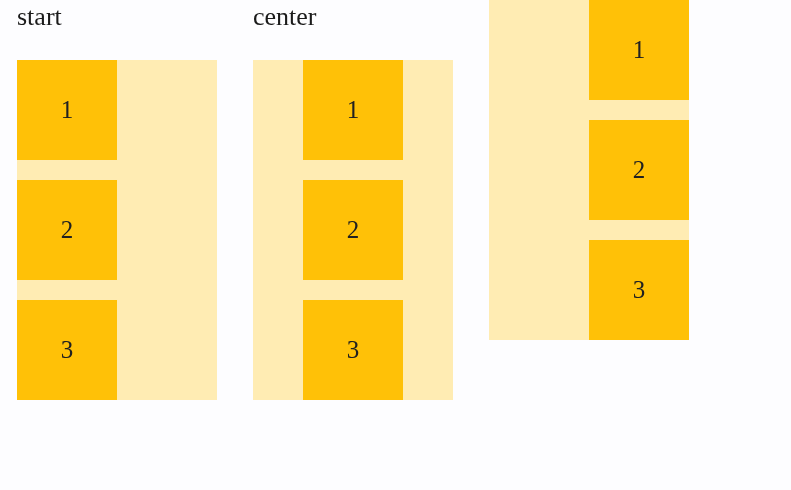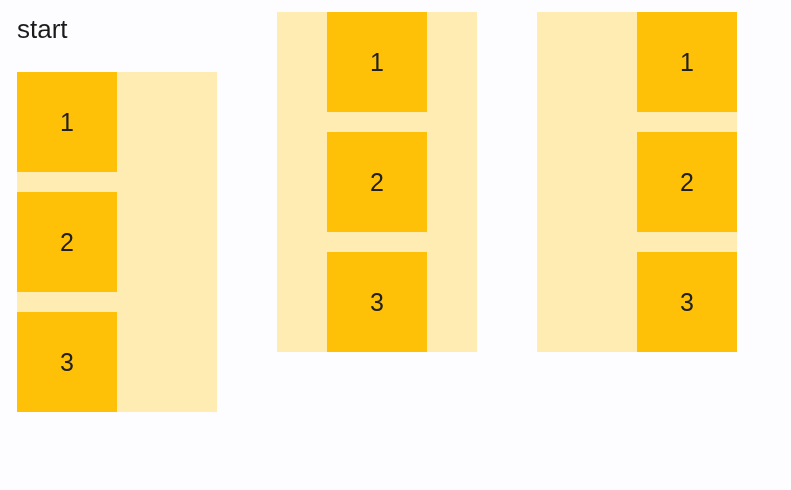--- a/index.html
+++ b/index.html
@@ -8,23 +8,24 @@
   }
   body {
     width: 791px;
     height: 490px;
     background: #fdfdff;
     font-family: "Liberation Sans", "DejaVu Sans", sans-serif;
     overflow: hidden;
   }
   .stage {
     display: flex;
-    gap: 60px;
-    padding: 12px 0 0 17px;
+    gap: 36px;
+    padding: 0 0 0 17px;
     box-sizing: border-box;
+    font-family: Liberation Serif, serif;
   }
   .demo {
     width: 200px;
     flex: 0 0 auto;
   }
   .demo-label {
     font-size: 26px;
     font-weight: 400;
     line-height: 34px;
     color: #1b1b1b;
@@ -61,20 +62,21 @@
   <section class="demo">
     <h2 class="demo-label">start</h2>
     <div class="container align-start">
       <div class="box">1</div>
       <div class="box">2</div>
       <div class="box">3</div>
     </div>
   </section>
 
   <section class="demo">
+    <h2 class="demo-label">center</h2>
     <div class="container align-center">
       <div class="box">1</div>
       <div class="box">2</div>
       <div class="box">3</div>
     </div>
   </section>
 
   <section class="demo">
     <div class="container align-end">
       <div class="box">1</div>

